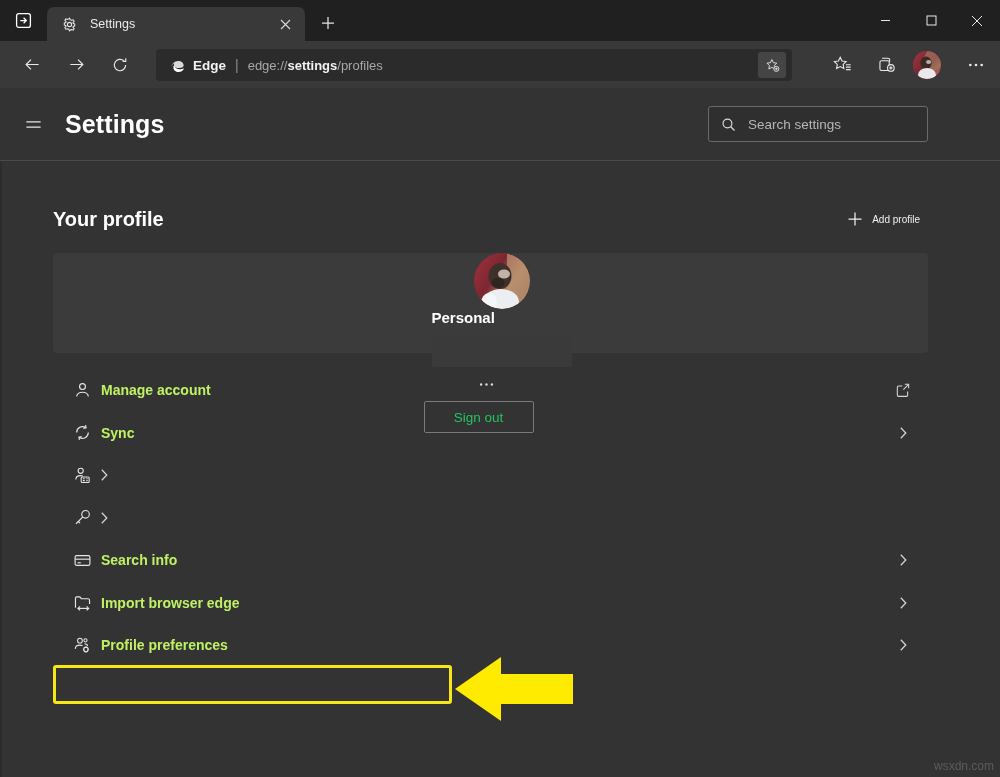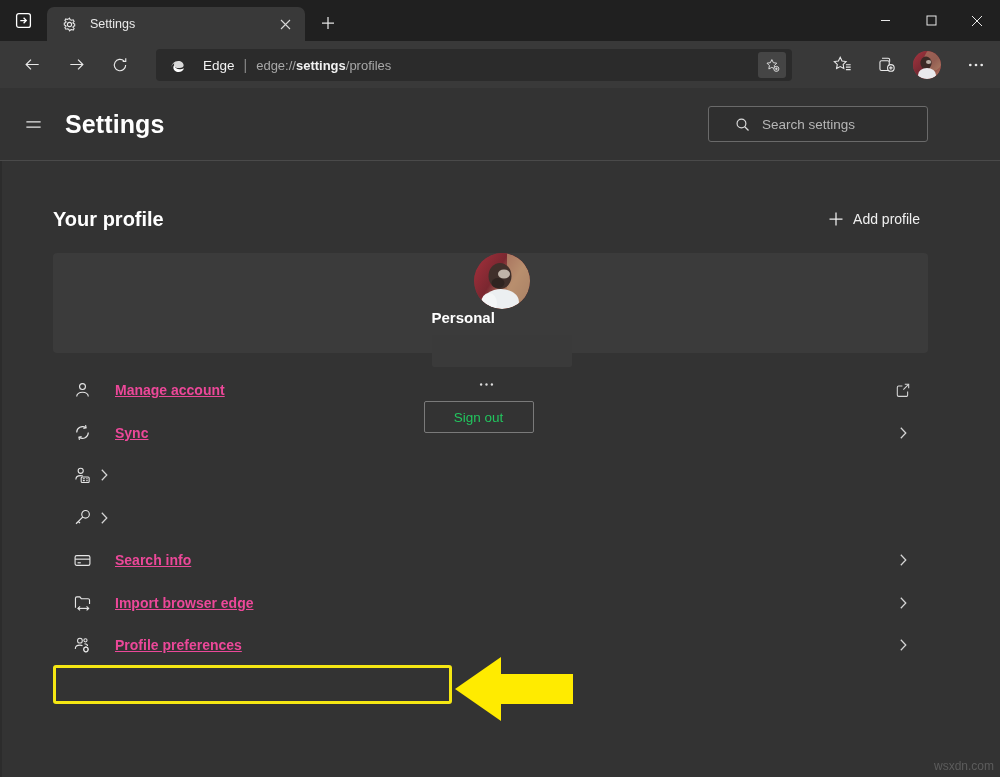--- a/index.html
+++ b/index.html
@@ -76,21 +76,21 @@
 
   .omnibox {
     position: absolute; left: 156px; top: 8px;
     width: 636px; height: 32px;
     background: #2b2b2b;
     border-radius: 4px;
     display: flex; align-items: center;
     padding: 0 6px 0 12px;
   }
   .omnibox .edge-logo { width: 18px; height: 18px; flex: 0 0 auto; display:flex; align-items:center; justify-content:center;}
-  .omnibox .edge-word { color: #f2f2f2; font-size: 13.5px; font-weight: 400; margin-left: 17px; }
+  .omnibox .edge-word { color: #f2f2f2; font-size: 13.5px; font-weight: 700; margin-left: 7px; }
   .omnibox .sep { color: #8a8a8a; margin: 0 9px; font-size: 14px; font-weight: 300; }
   .omnibox .url { font-size: 13px; color: #a8a8a8; white-space: nowrap; overflow: hidden; }
   .omnibox .url .host { color: #f2f2f2; font-weight: 700; }
   .omnibox .fav-add {
     margin-left: auto; width: 28px; height: 26px;
     display: flex; align-items: center; justify-content: center;
     color: #dcdcdc; background: #454545; border-radius: 3px;
   }
   .tb-right {
     position: absolute; right: 6px; top: 0; height: 47px;
@@ -117,21 +117,21 @@
     color: #ffffff; font-size: 25px; font-weight: 600;
     margin-left: 15px; letter-spacing: .1px;
   }
   .search-box {
     position: absolute; right: 72px; top: 18px;
     width: 220px; height: 36px;
     background: #2f2f2f;
     border: 1px solid #6a6a6a;
     border-radius: 3px;
     display: flex; align-items: center;
-    padding-left: 26px;
+    padding-left: 12px;
   }
   .search-box .s-icon { color: #dcdcdc; display:flex; align-items:center; }
   .search-box .s-text { color: #b6b6b6; font-size: 13.5px; margin-left: 12px; }
 
   .hdr-rule {
     position: absolute; left: 0; top: 160px; width: 1000px; height: 1px;
     background: #4a4a4a;
   }
 
   
@@ -144,21 +144,21 @@
     background: #2c2c2c;
   }
 
   .section-row {
     position: absolute; left: 53px; top: 45px; width: 875px;
     display: flex; align-items: center; justify-content: space-between;
   }
   .section-title { color: #ffffff; font-size: 20px; font-weight: 600; }
   .add-profile {
     display: flex; align-items: center; gap: 9px;
-    color: #f0f0f0; font-size: 14px;
+    color: #f0f0f0; font-size: 10px;
     padding: 5px 8px; border-radius: 3px;
   }
   .add-profile .plus { display: flex; align-items: center; color: #f0f0f0; }
 
   .profile-card {
     position: absolute; left: 53px; top: 92px;
     width: 875px; height: 100px;
     background: #3b3b3b;
     border-radius: 4px;
     display: flex; align-items: center; flex-direction: column;
@@ -196,24 +196,23 @@
     height: 42.5px;
     display: flex; align-items: center;
     padding: 0 14px 0 18px;
   }
   .list-item .li-icon {
     width: 22px; flex: 0 0 auto;
     display: flex; align-items: center; justify-content: center;
     color: #e6e6e6;
   }
   .list-item .li-label {
-    margin-left: 22px;
-    color: #ec4899; font-size: 14px; font-weight: 600;
+    margin-left: 8px;
+    color: #bef264; font-size: 14px; font-weight: 600;
     flex: 1 1 auto;
-    text-decoration: underline;
   }
   .list-item .li-trail {
     flex: 0 0 auto; display: flex; align-items: center; justify-content: center;
     width: 22px; color: #d6d6d6;
   }
 
   
   .highlight-box {
     position: absolute; left: 53px; top: 504px;
     width: 399px; height: 39px;

